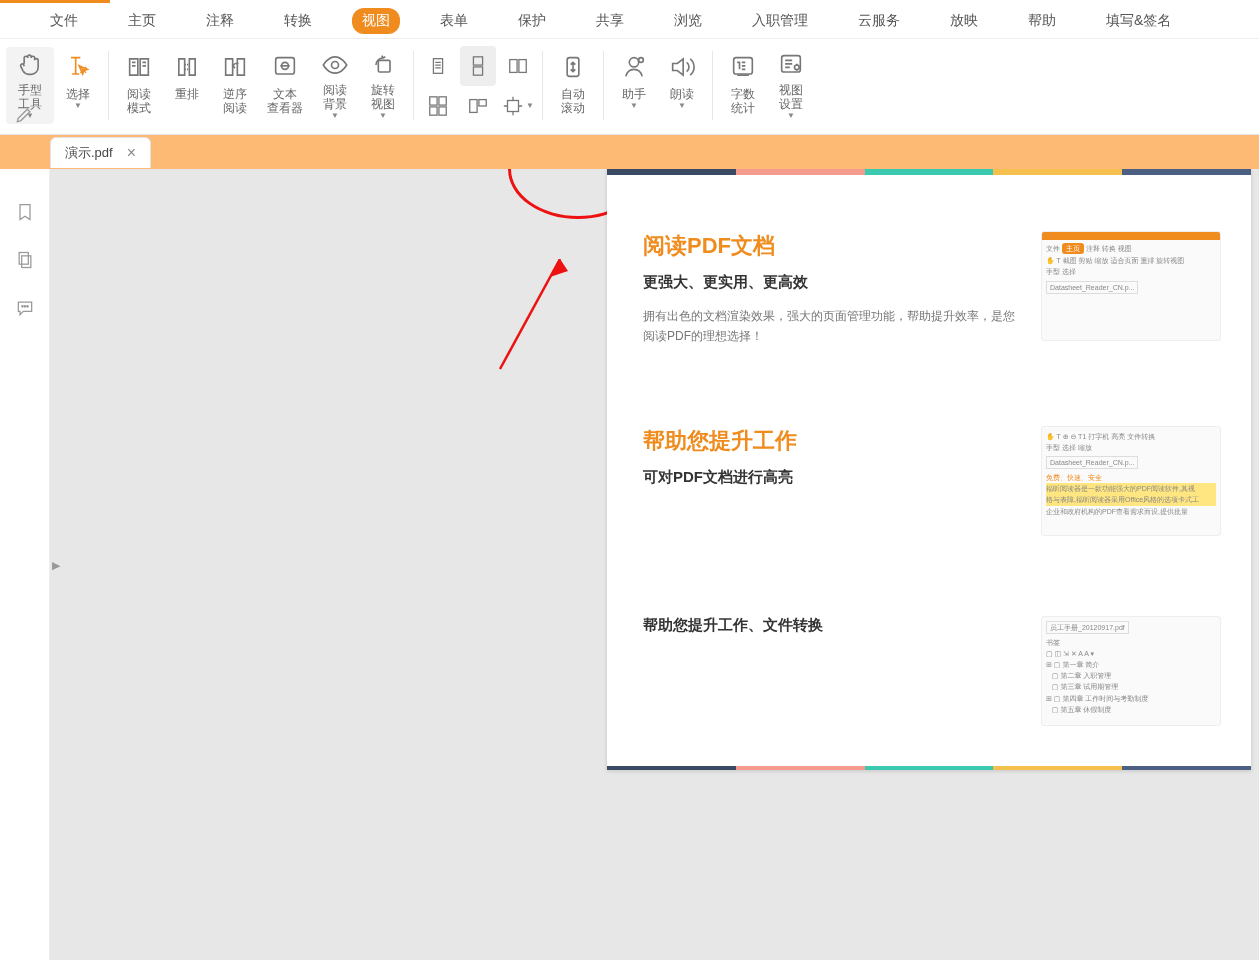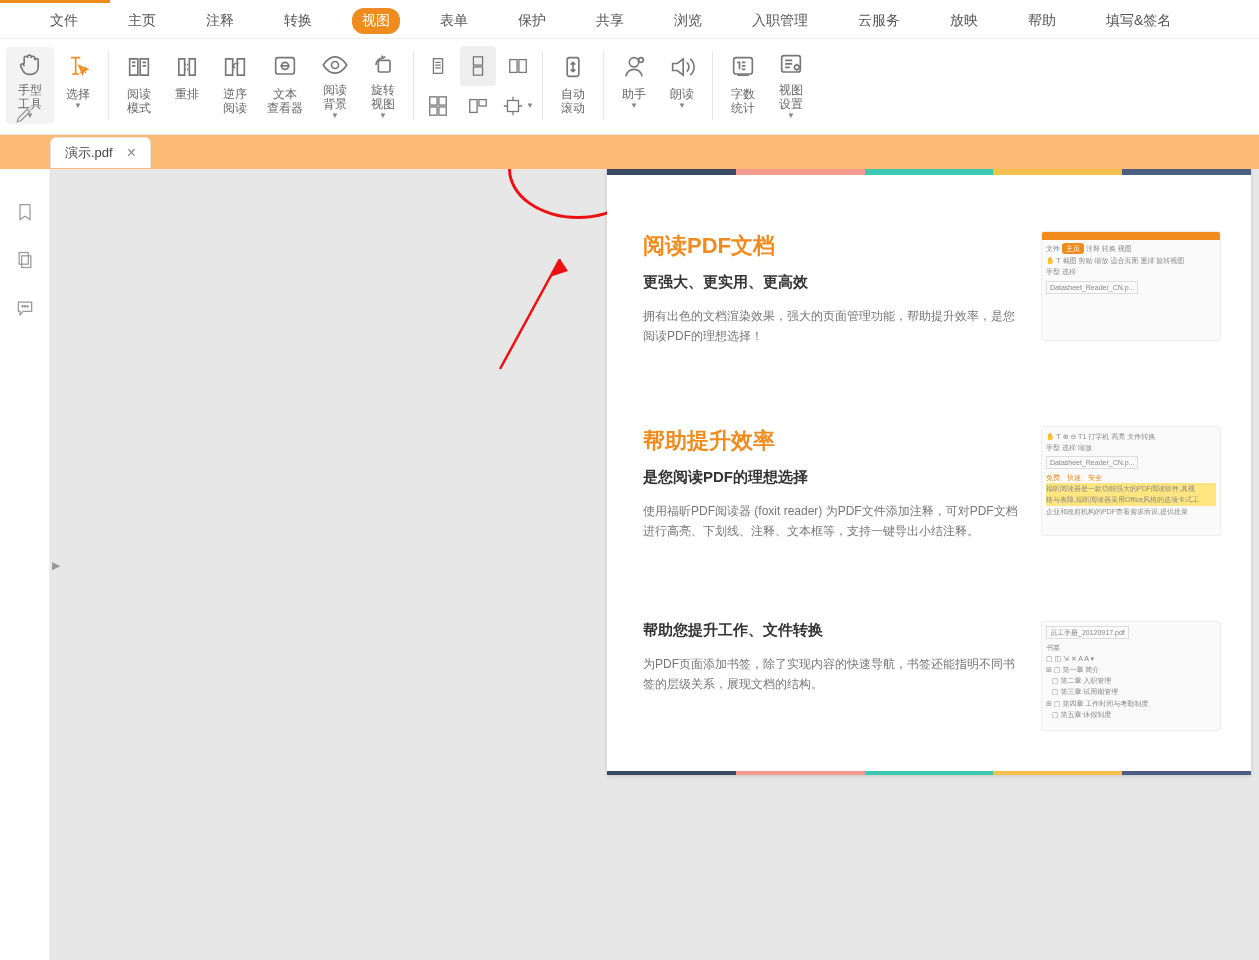--- a/index.html
+++ b/index.html
@@ -332,39 +332,37 @@
           <div style="background:#f08b1d;height:8px;margin:-4px -4px 2px -4px"></div>
           <div class="trow">文件 <span class="thead">主页</span> 注释 转换 视图</div>
           <div class="trow">✋ T 截图 剪贴 缩放 适合页面 重排 旋转视图</div>
           <div class="trow">手型 选择</div>
           <div class="trow" style="margin-top:4px;border:1px solid #ddd;padding:1px 3px;display:inline-block;">Datasheet_Reader_CN.p...</div>
         </div>
       </div>
 
       <div class="feature">
         <div class="txt">
-          <h2>帮助提升效率</h2>
-          <h3>是您阅读PDF的理想选择</h3>
-          <p>使用福昕PDF阅读器 (foxit reader) 为PDF文件添加注释，可对PDF文档进行高亮、下划线、注释、文本框等，支持一键导出小结注释。</p>
+          <h2>帮助您提升工作</h2>
+          <h3>可对PDF文档进行高亮</h3>
         </div>
         <div class="thumb">
           <div class="trow">✋ T ⊕ ⊖ T1 打字机 高亮 文件转换</div>
           <div class="trow">手型 选择 缩放</div>
           <div class="trow" style="margin-top:3px;border:1px solid #ddd;padding:1px 3px;display:inline-block;">Datasheet_Reader_CN.p...</div>
           <div class="trow" style="color:#f08b1d;margin-top:3px;">免费、快速、安全</div>
           <div class="trow" style="background:#ffe680;">福昕阅读器是一款功能强大的PDF阅读软件,其视</div>
           <div class="trow" style="background:#ffe680;">格与表障,福昕阅读器采用Office风格的选项卡式工</div>
           <div class="trow">企业和政府机构的PDF查看需求而设,提供批量</div>
         </div>
       </div>
 
       <div class="feature">
         <div class="txt">
           <h3>帮助您提升工作、文件转换</h3>
-          <p>为PDF页面添加书签，除了实现内容的快速导航，书签还能指明不同书签的层级关系，展现文档的结构。</p>
         </div>
         <div class="thumb">
           <div class="trow" style="border:1px solid #ddd;padding:1px 3px;display:inline-block;">员工手册_20120917.pdf</div>
           <div class="trow" style="margin-top:3px;">书签</div>
           <div class="trow">▢ ◫ ⇲ ✕ A A ▾</div>
           <div class="trow">⊞ ▢ <span>第一章  简介</span></div>
           <div class="trow">&nbsp;&nbsp;&nbsp;▢ <span>第二章  入职管理</span></div>
           <div class="trow">&nbsp;&nbsp;&nbsp;▢ <span>第三章  试用期管理</span></div>
           <div class="trow">⊞ ▢ <span>第四章  工作时间与考勤制度</span></div>
           <div class="trow">&nbsp;&nbsp;&nbsp;▢ <span>第五章  休假制度</span></div>

